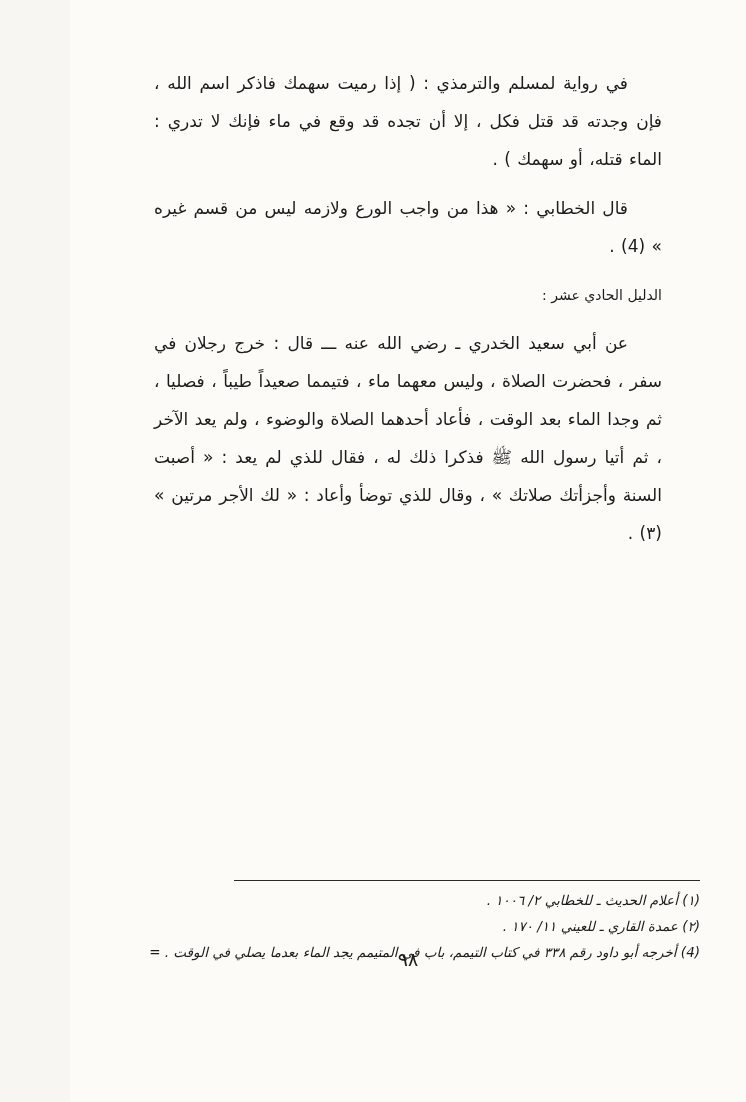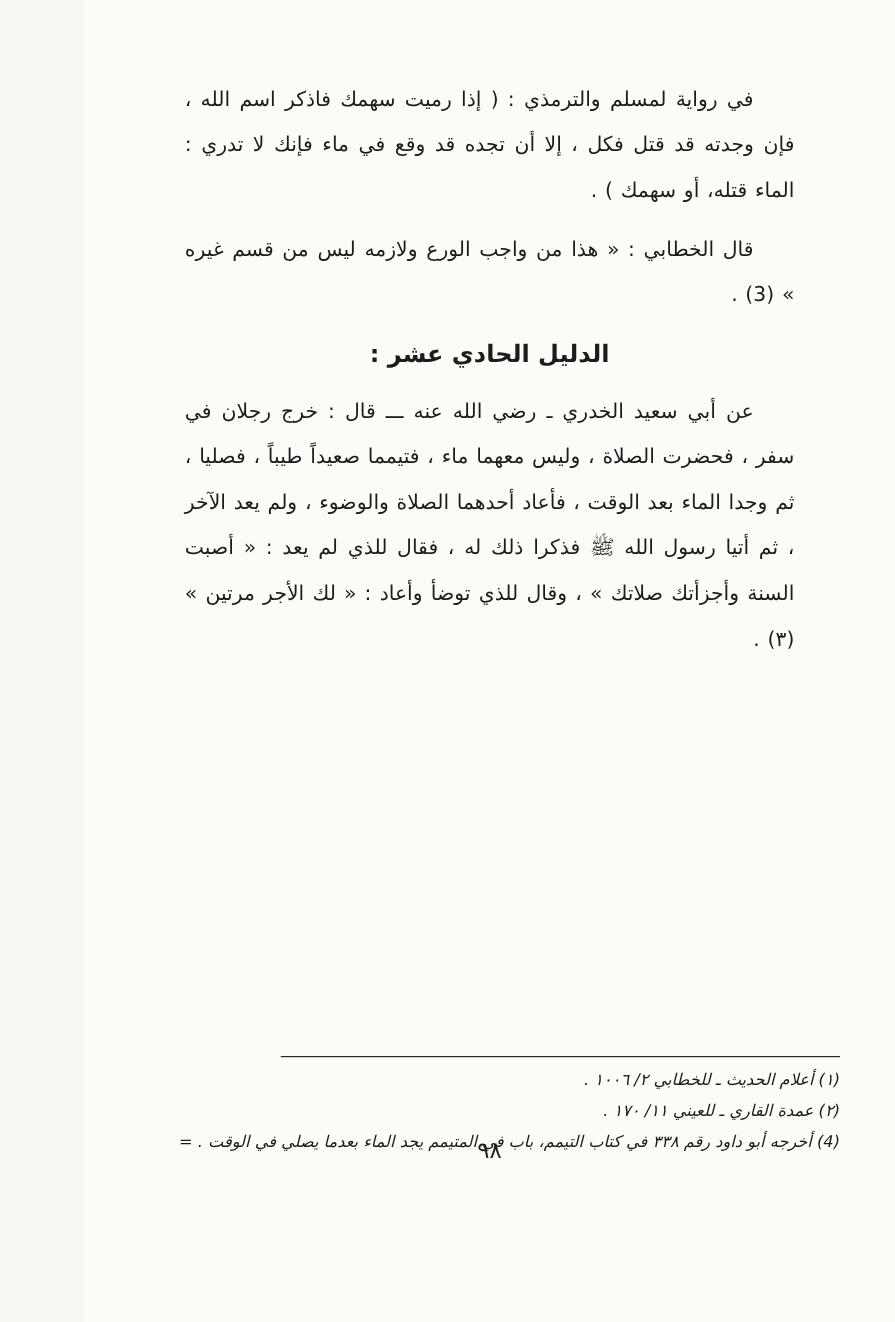--- a/index.html
+++ b/index.html
@@ -27,23 +27,22 @@
   p.para {
     margin: 0 0 11px 0;
     font-size: 17px;
     line-height: 38px;
     text-align: justify;
     text-indent: 34px;
     word-spacing: 1px;
   }
   h2.heading {
     margin: 4px 0 10px 0;
-    font-size: 20px;
-    font-weight: bold;
-    text-align: center;
+    font-size: 14px;
+    font-weight: normal;
     line-height: 38px;
   }
   .footnotes {
     position: absolute;
     top: 880px;
     right: 46px;
     left: 40px;
     direction: rtl;
     font-style: italic;
   }
@@ -69,21 +68,21 @@
     letter-spacing: 2px;
   }
 </style>
 </head>
 <body>
 
 <div class="page">
 
   <main class="text-block">
     <p class="para">في رواية لمسلم والترمذي : ( إذا رميت سهمك فاذكر اسم الله ، فإن وجدته قد قتل فكل ، إلا أن تجده قد وقع في ماء فإنك لا تدري : الماء قتله، أو سهمك ) .</p>
-    <p class="para">قال الخطابي : « هذا من واجب الورع ولازمه ليس من قسم غيره » (3) .</p>
+    <p class="para">قال الخطابي : « هذا من واجب الورع ولازمه ليس من قسم غيره » (4) .</p>
     <h2 class="heading">الدليل الحادي عشر :</h2>
     <p class="para">عن أبي سعيد الخدري ـ رضي الله عنه ـــ قال : خرج رجلان في سفر ، فحضرت الصلاة ، وليس معهما ماء ، فتيمما صعيداً طيباً ، فصليا ، ثم وجدا الماء بعد الوقت ، فأعاد أحدهما الصلاة والوضوء ، ولم يعد الآخر ، ثم أتيا رسول الله ﷺ فذكرا ذلك له ، فقال للذي لم يعد : « أصبت السنة وأجزأتك صلاتك » ، وقال للذي توضأ وأعاد : « لك الأجر مرتين » (٣) .</p>
   </main>
 
   <footer class="footnotes">
     <div class="fn-rule"></div>
     <p class="fn">(١) أعلام الحديث ـ للخطابي ٢/ ١٠٠٦ .</p>
     <p class="fn">(٢) عمدة القاري ـ للعيني ١١/ ١٧٠ .</p>
     <p class="fn">(4) أخرجه أبو داود رقم ٣٣٨ في كتاب التيمم، باب في المتيمم يجد الماء بعدما يصلي في الوقت . =</p>
   </footer>

